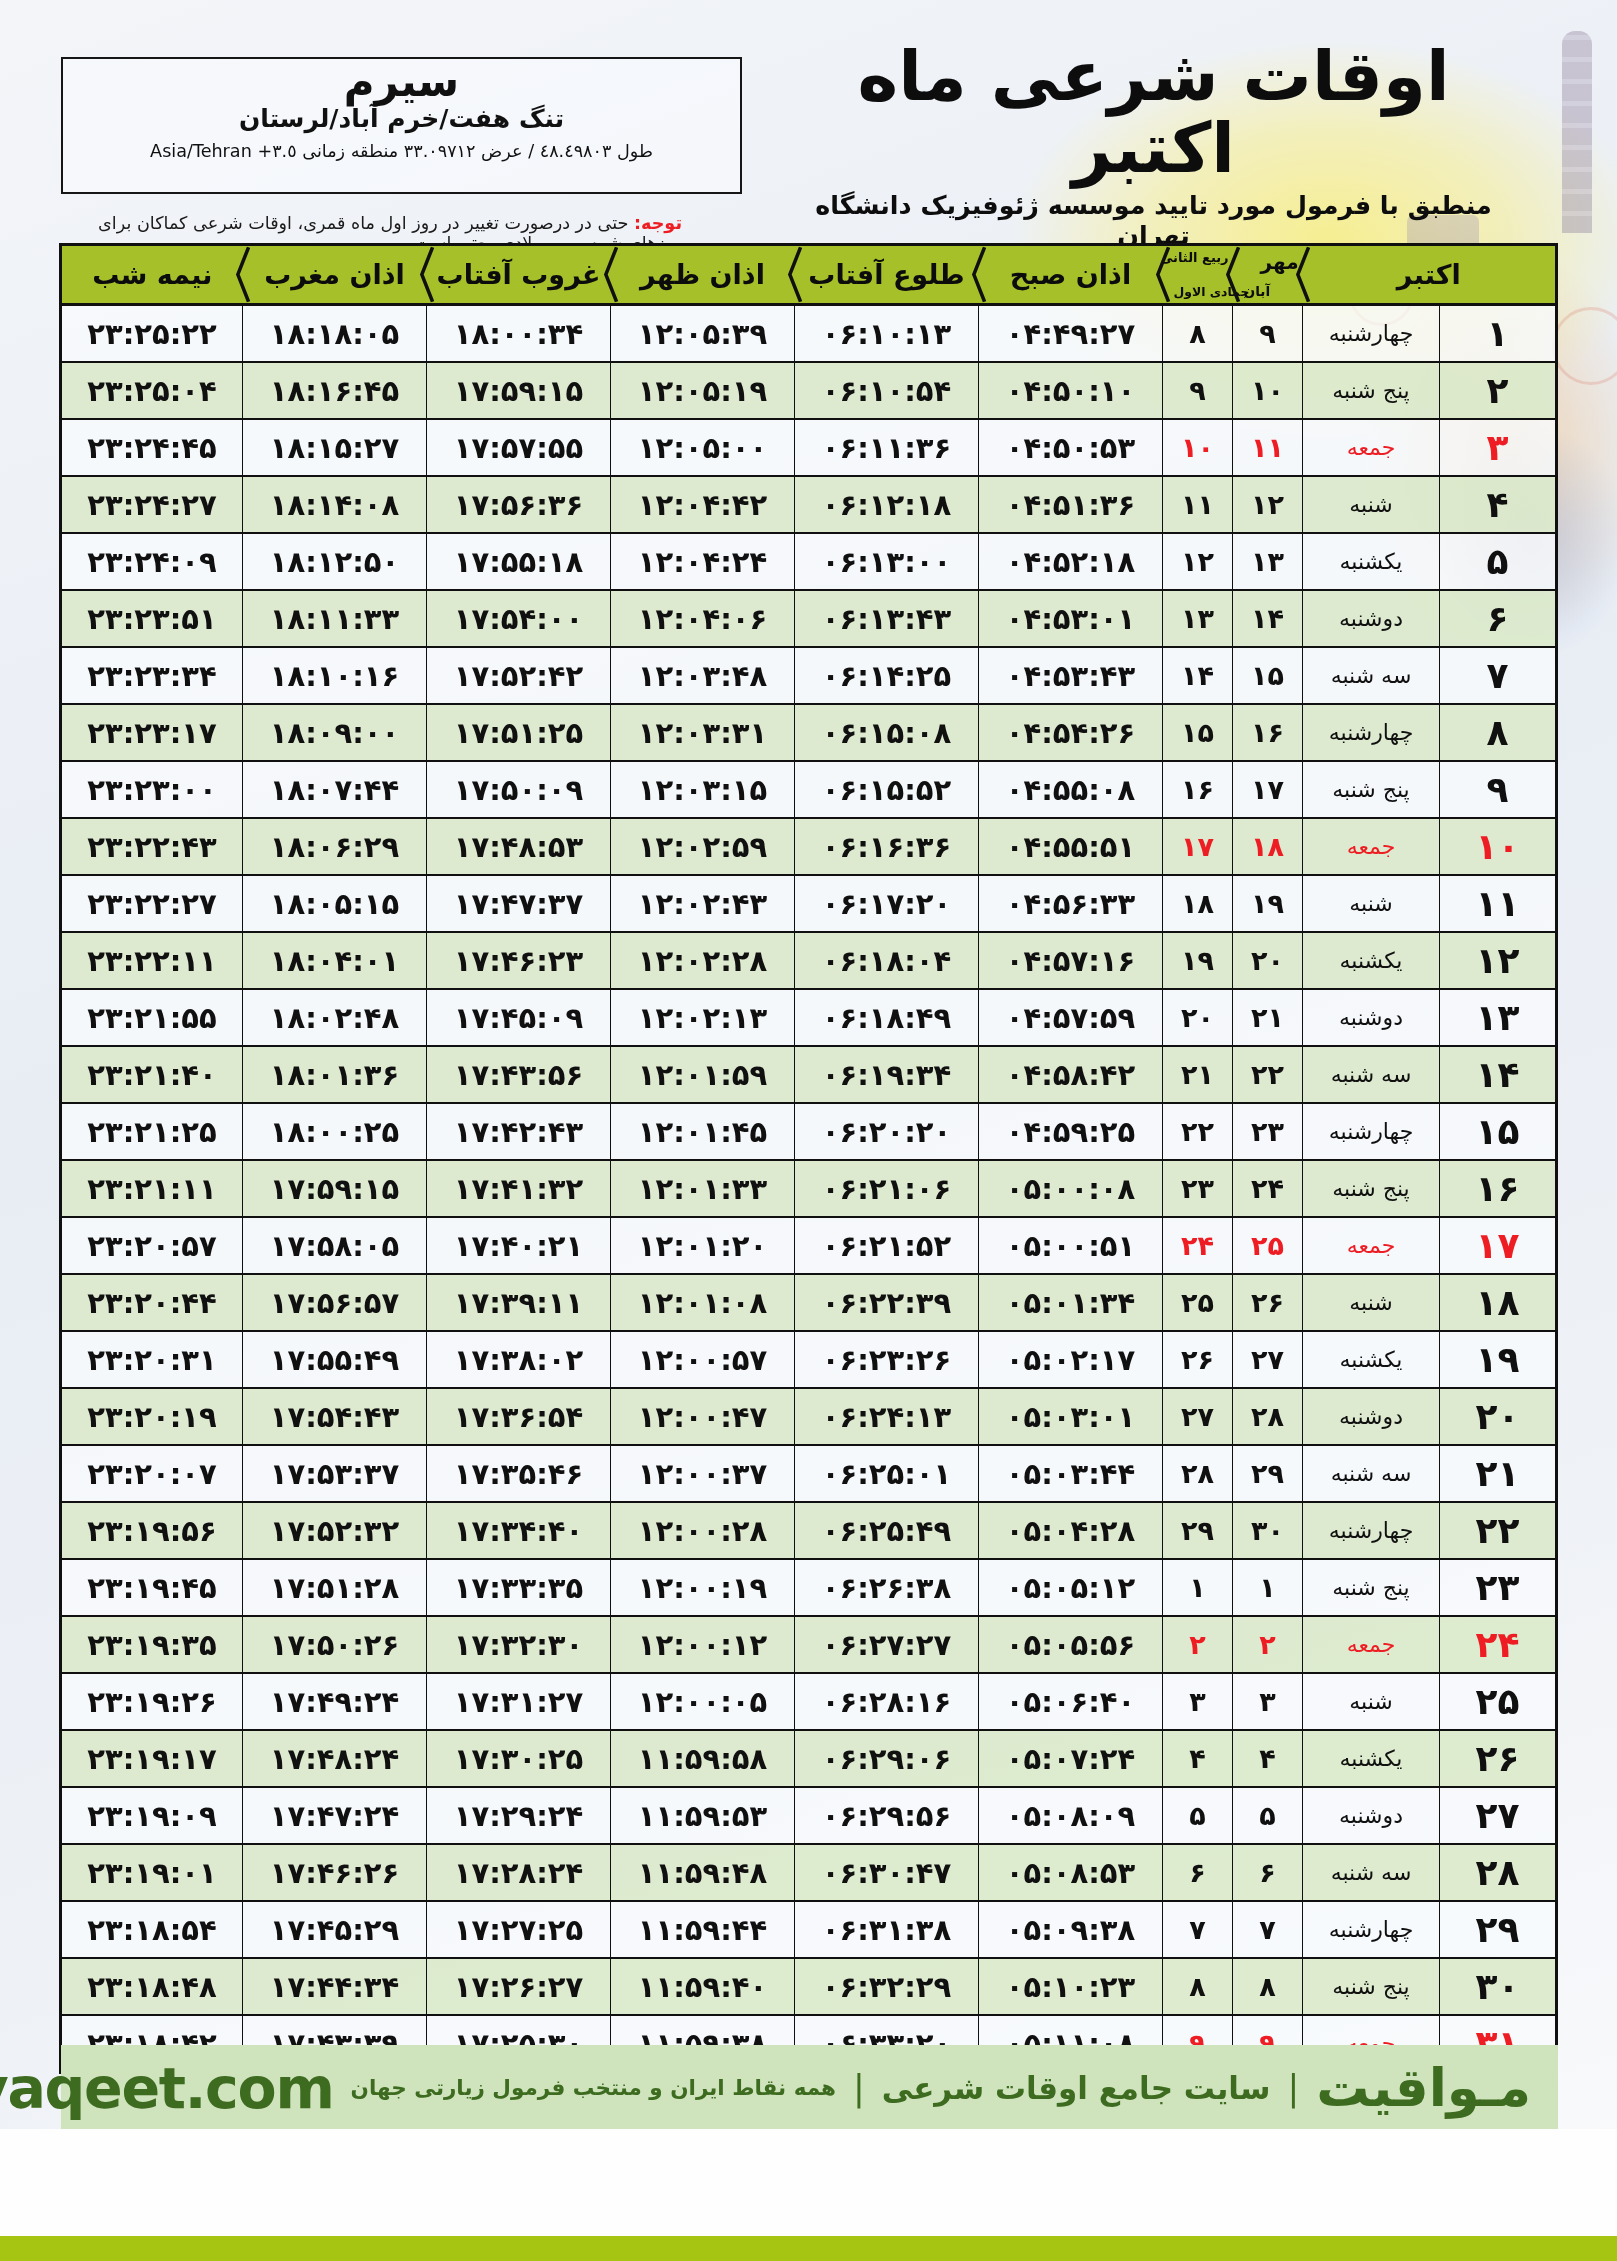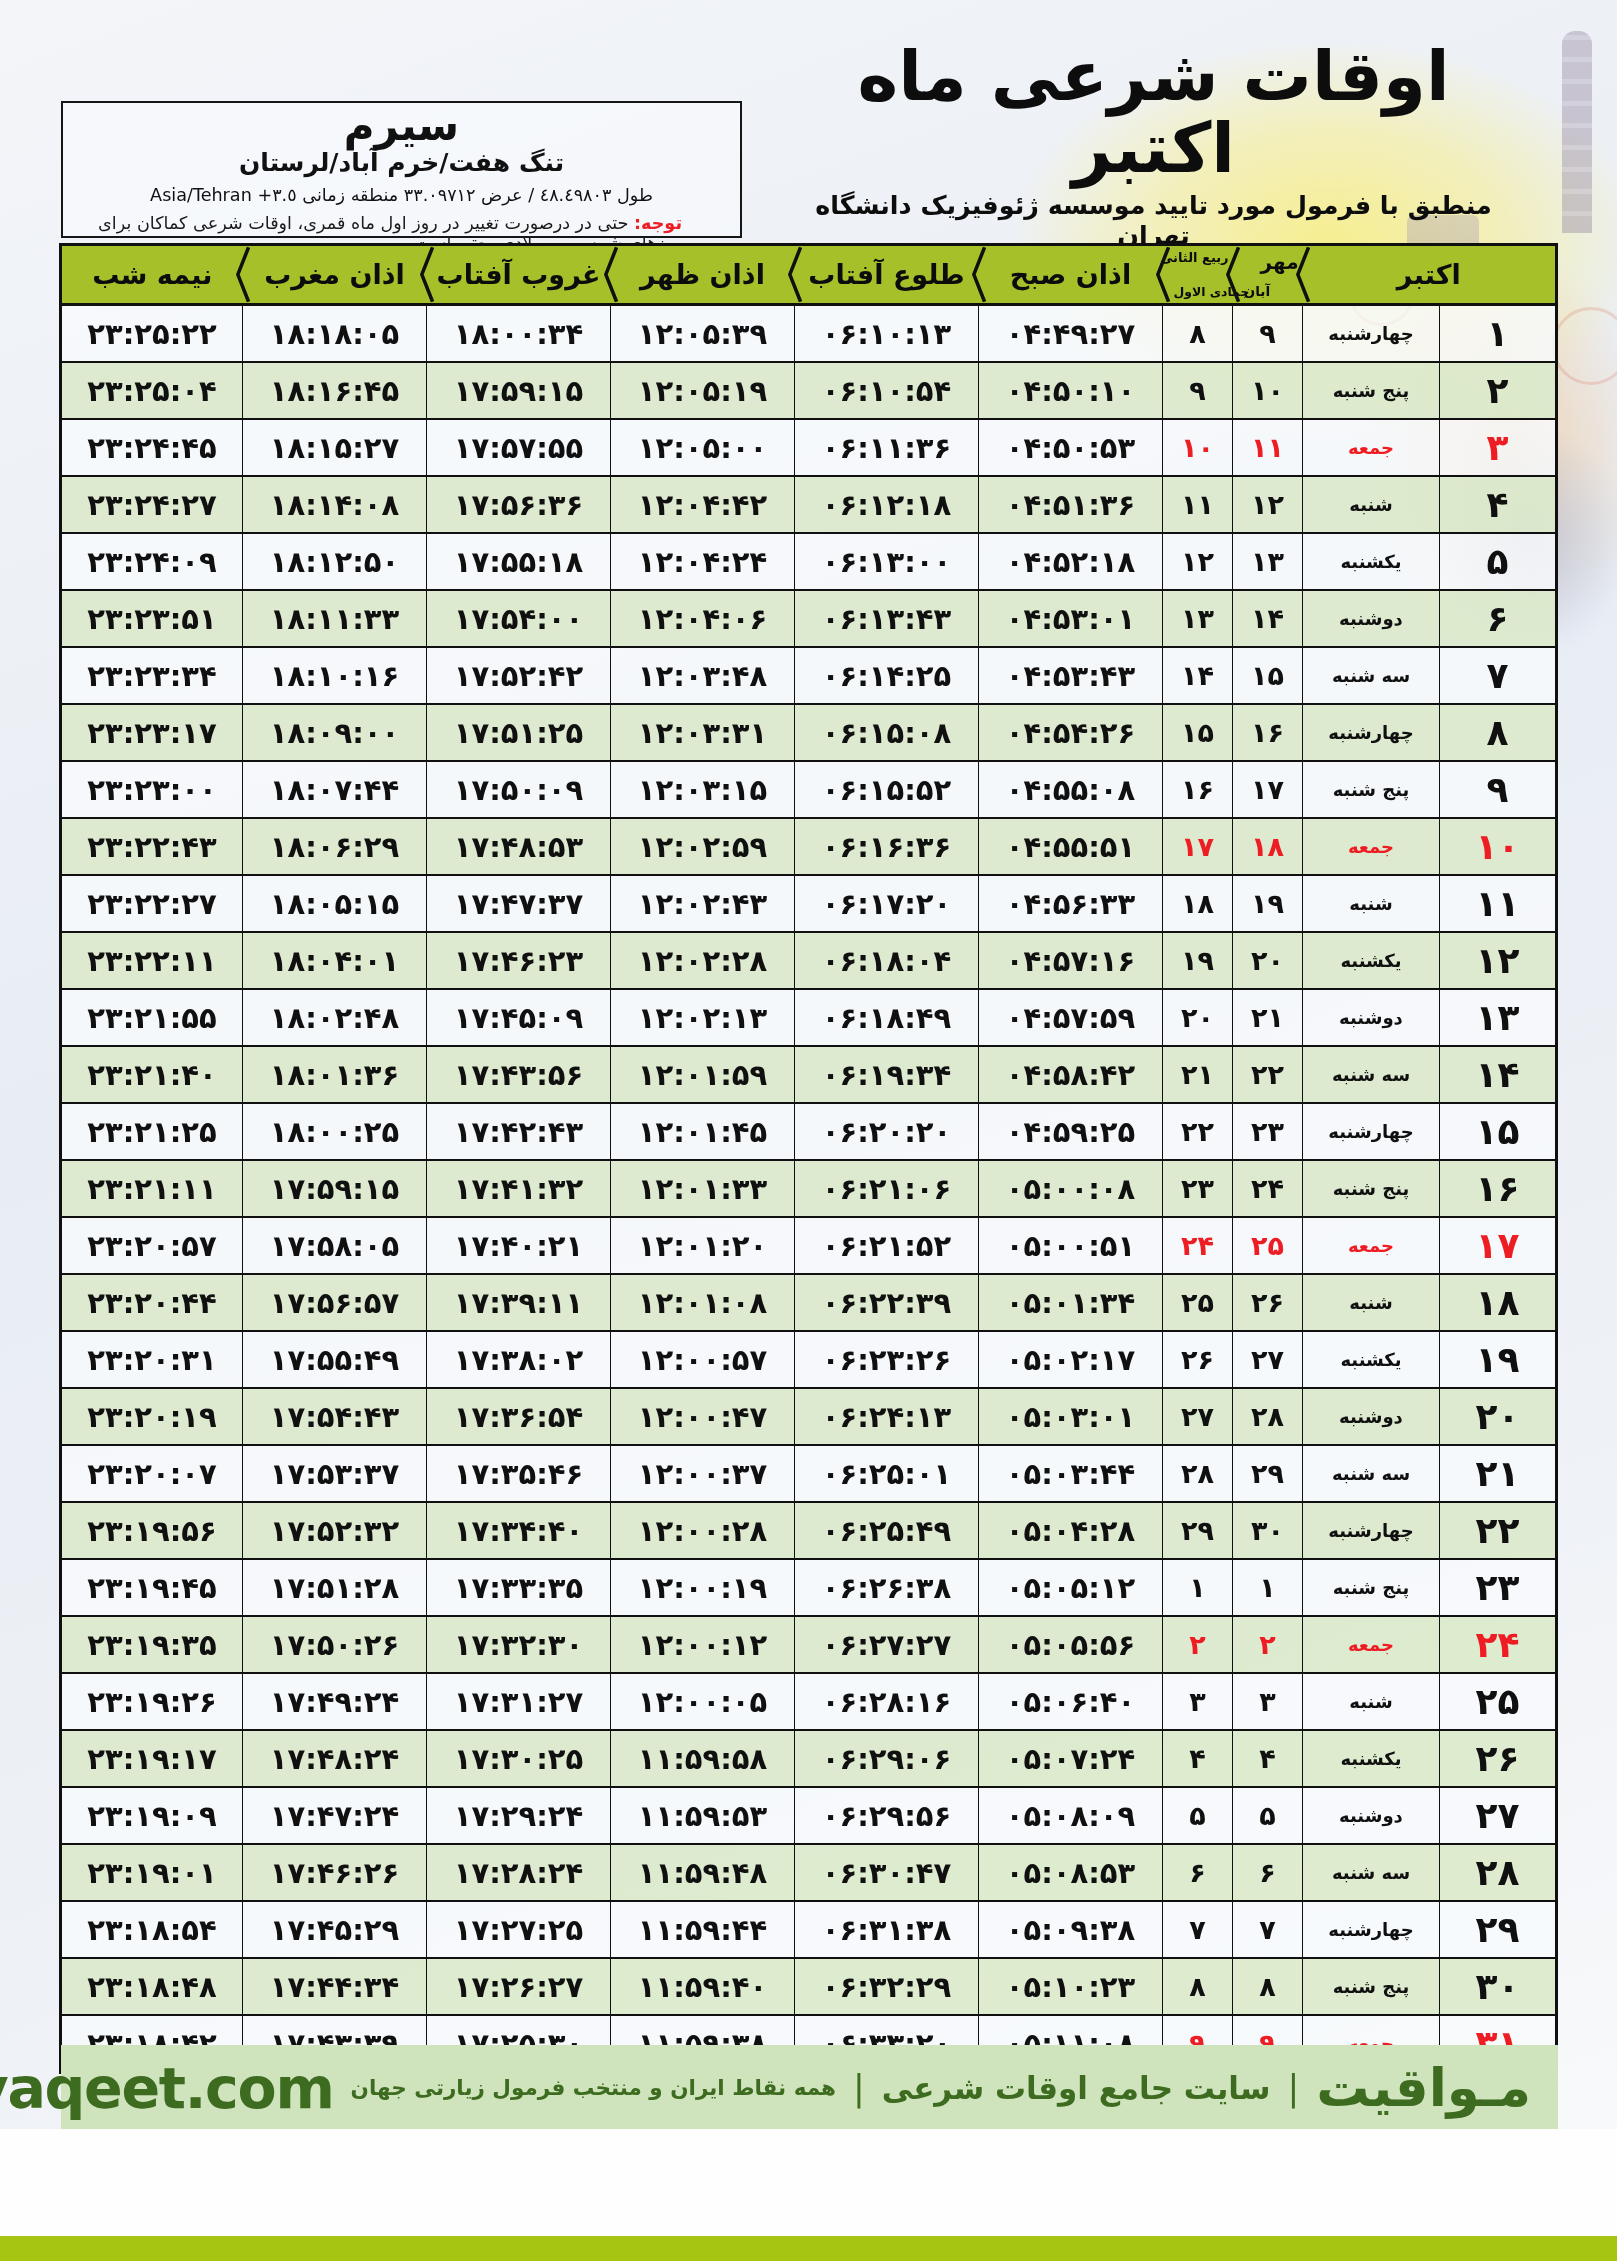--- a/index.html
+++ b/index.html
@@ -16,21 +16,21 @@
   .minaret{position:absolute;left:1563px;top:31px;width:30px;height:202px;opacity:.45;
         background:repeating-linear-gradient(0deg,#9a8da4 0 17px,#b4a9c0 17px 22px);
         border-radius:13px 13px 0 0;}
   .minaret-base{position:absolute;left:1408px;top:215px;width:72px;height:85px;opacity:.35;
         background:linear-gradient(180deg,#a89bb4,#8d809e);border-radius:6.5px 6.5px 0 0;}
   .swirl{position:absolute;border:3.9px solid rgba(216,110,90,.30);border-radius:50%;}
   .sw1{left:1350px;top:261px;width:59px;height:59px;}
   .sw3{left:1553px;top:307px;width:72px;height:72px;border-color:rgba(216,110,90,.22);}
   
   .loc-box{position:absolute;left:62px;top:57px;width:677px;height:133px;border:2.6px solid #161616;
-        background:rgba(250,252,255,.55);text-align:center;direction:rtl;margin-top:44px;}
+        background:rgba(250,252,255,.55);text-align:center;direction:rtl;}
   .loc-city{font-size:42px;font-weight:800;color:#111;margin-top:1.3px;line-height:1.05;}
   .loc-region{font-size:25px;font-weight:700;color:#111;margin-top:0;}
   .loc-coords{font-size:17.6px;font-weight:400;color:#111;margin-top:7.8px;}
   .title-block{position:absolute;left:802px;top:40px;width:705px;text-align:center;direction:rtl;}
   .main-title{font-size:69px;font-weight:900;color:#0d0d0d;line-height:1.05;}
   .sub-title{font-size:25.4px;font-weight:800;color:#0d0d0d;margin-top:5.2px;}
   .date-line{font-size:25px;font-weight:500;color:#151515;margin-top:10.4px;}
   .note-line{position:absolute;left:62px;top:213px;width:621px;direction:rtl;text-align:right;
         font-size:17.6px;color:#1b1b1b;}
   .note-line .prefix{color:#ee1d23;font-weight:800;}
@@ -48,21 +48,21 @@
   th .diag-bottom{position:absolute;bottom:3.9px;left:11px;font-size:13.7px;font-weight:700;white-space:nowrap;}
   th.h-lunar .diag-top{font-size:13px;}
   th.h-lunar .diag-bottom{font-size:12.4px;}
   .chev{position:absolute;right:-7.8px;top:0;width:15.7px;height:100%;z-index:4;pointer-events:none;}
   table.times td{border:1.3px solid #101010;border-top-width:2.6px;border-bottom-width:2.6px;
         height:53px;text-align:center;vertical-align:middle;overflow:hidden;}
   tr.odd  td{background:rgba(248,250,252,.82);}
   tr.even td{background:rgba(219,233,203,.93);}
   td.c-time{font-size:29px;font-weight:700;color:#101010;letter-spacing:-0.7px;}
   td.c-nar{font-size:27px;font-weight:700;color:#101010;}
-  td.c-week{font-size:18px;font-weight:700;color:#101010;}
+  td.c-week{font-size:22px;font-weight:400;color:#101010;}
   td.c-day{font-size:36px;font-weight:800;color:#101010;}
   tr.friday td.c-day,tr.friday td.c-week,tr.friday td.c-nar{color:#ee1d23;}
   
   .footer-band{position:absolute;left:62px;top:2045px;width:1497px;height:85px;background:#cfe3bd;
         display:flex;direction:rtl;align-items:center;padding:0 27px;box-sizing:border-box;
         color:#3d6b1f;gap:17px;}
   .fb-brand{font-size:53px;font-weight:900;white-space:nowrap;}
   .fb-sep{font-size:35px;font-weight:400;}
   .fb-desc{font-size:31px;font-weight:800;white-space:nowrap;}
   .fb-cov{font-size:21.5px;font-weight:700;white-space:nowrap;}

